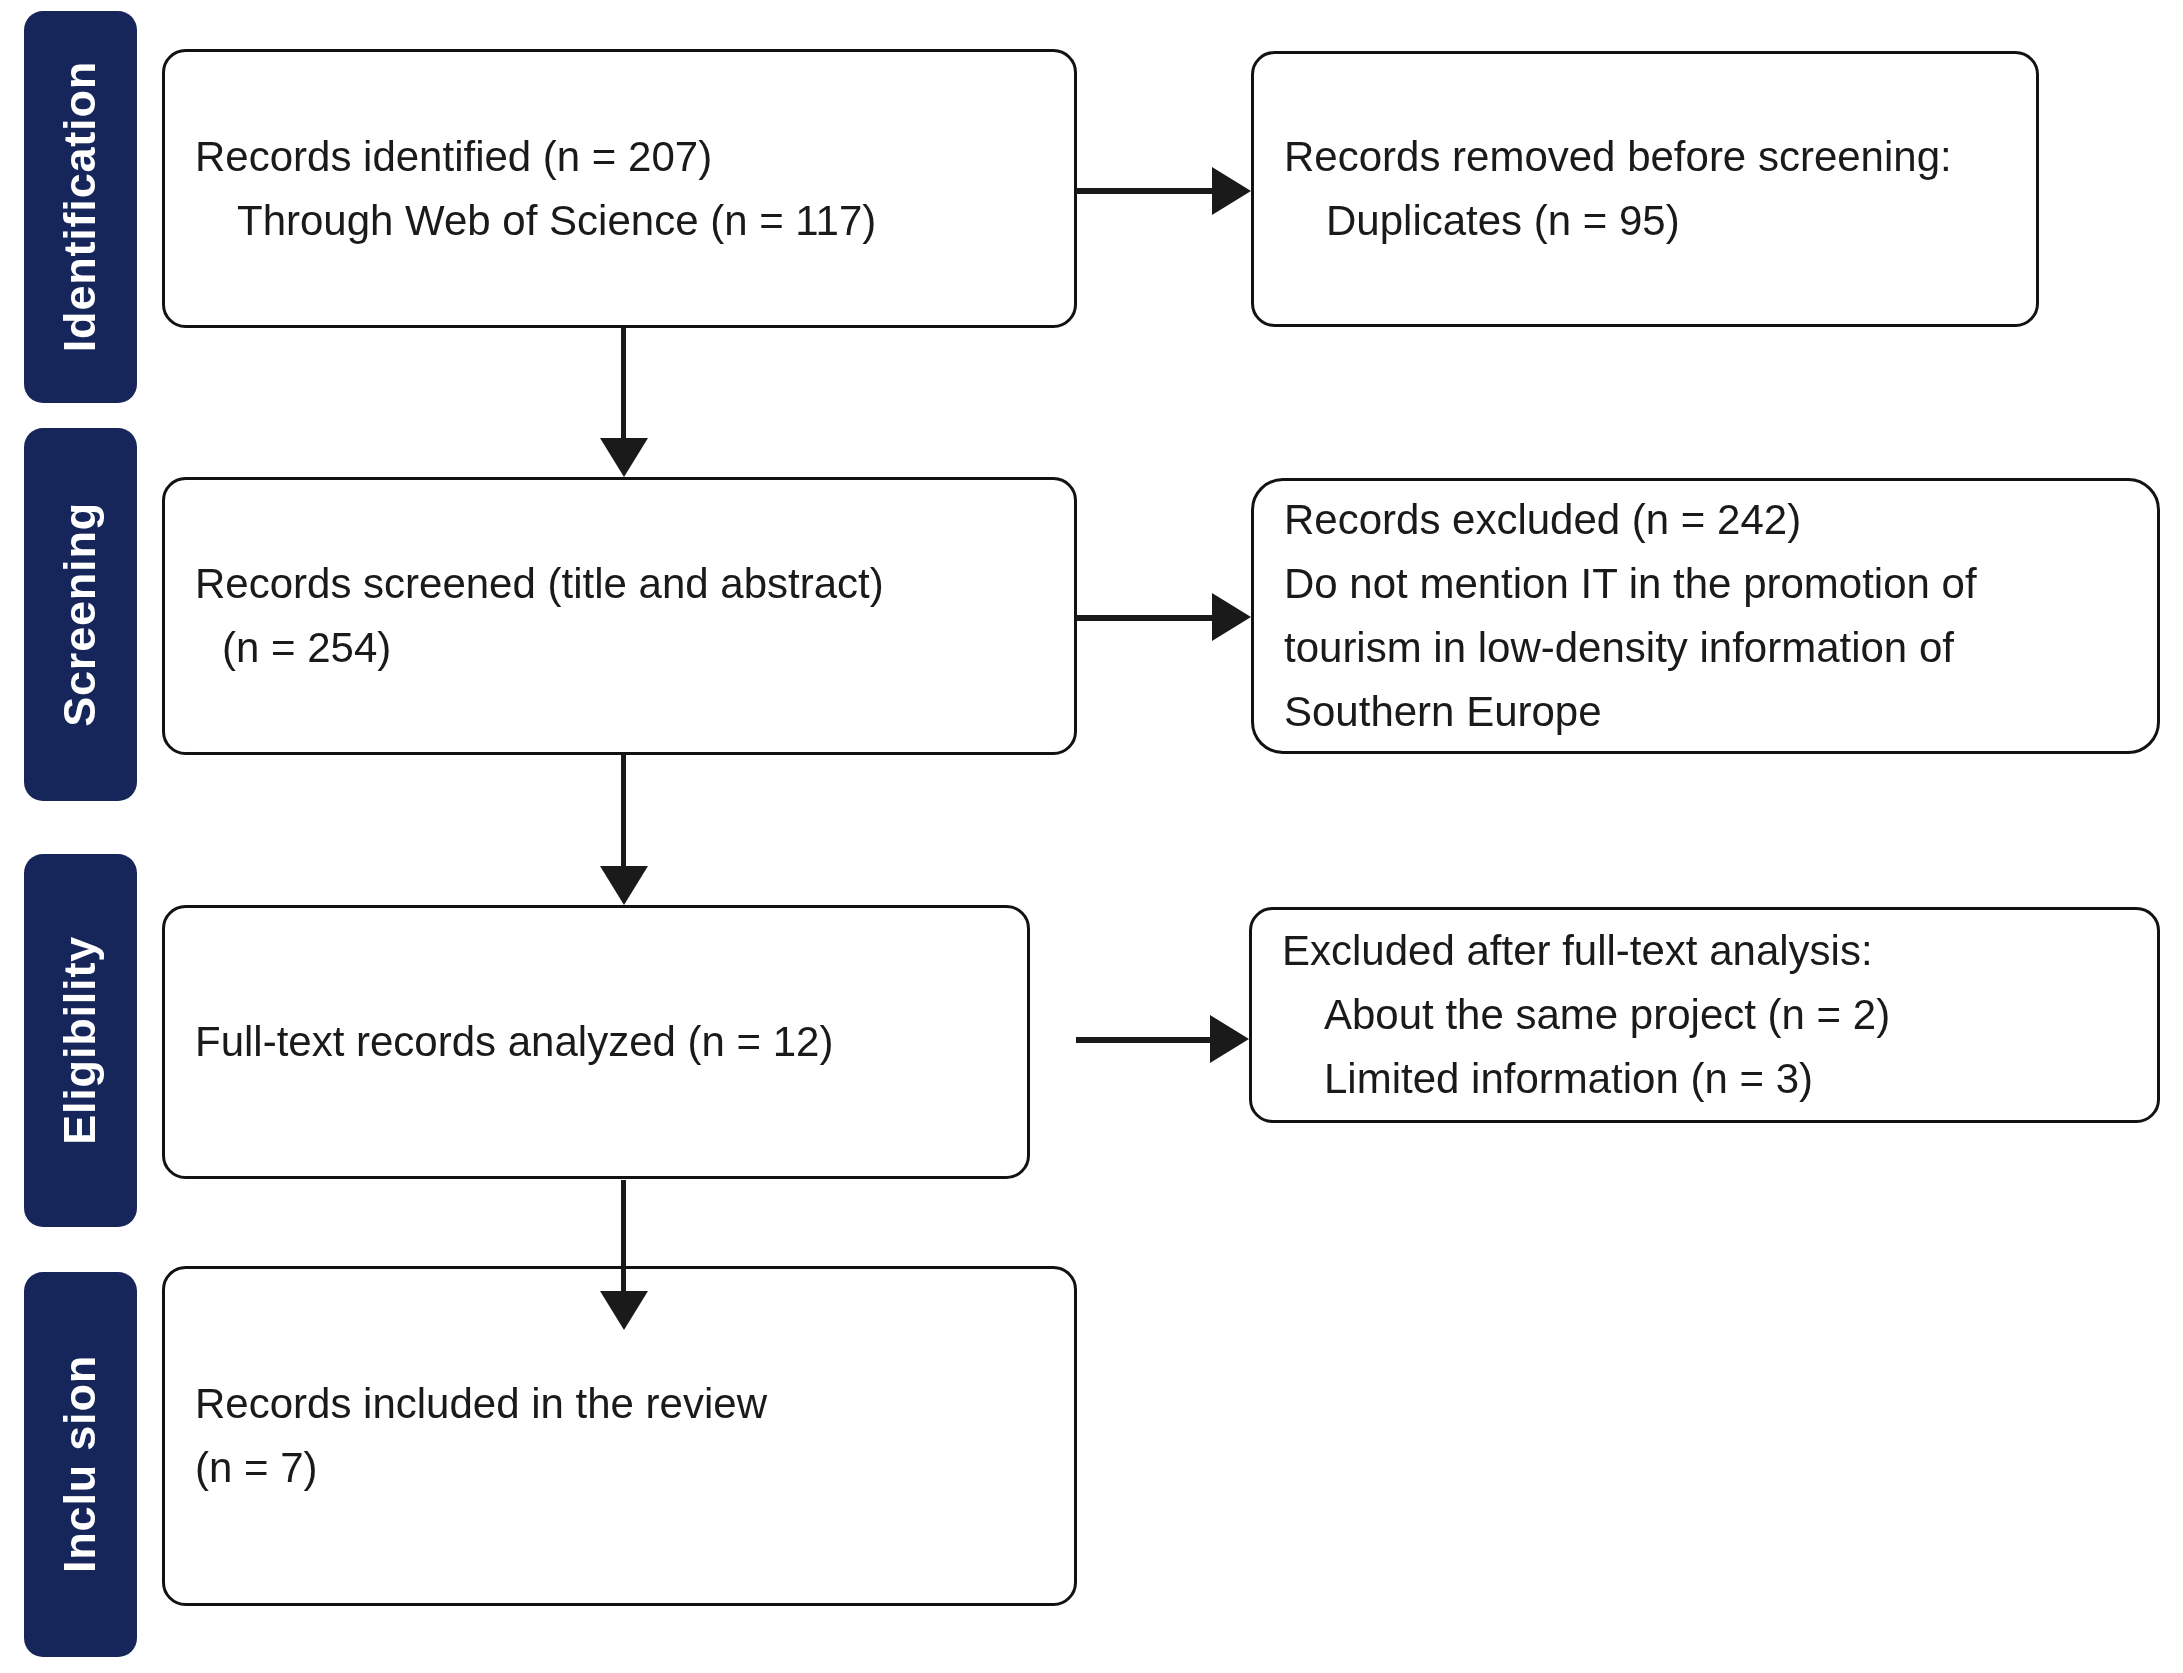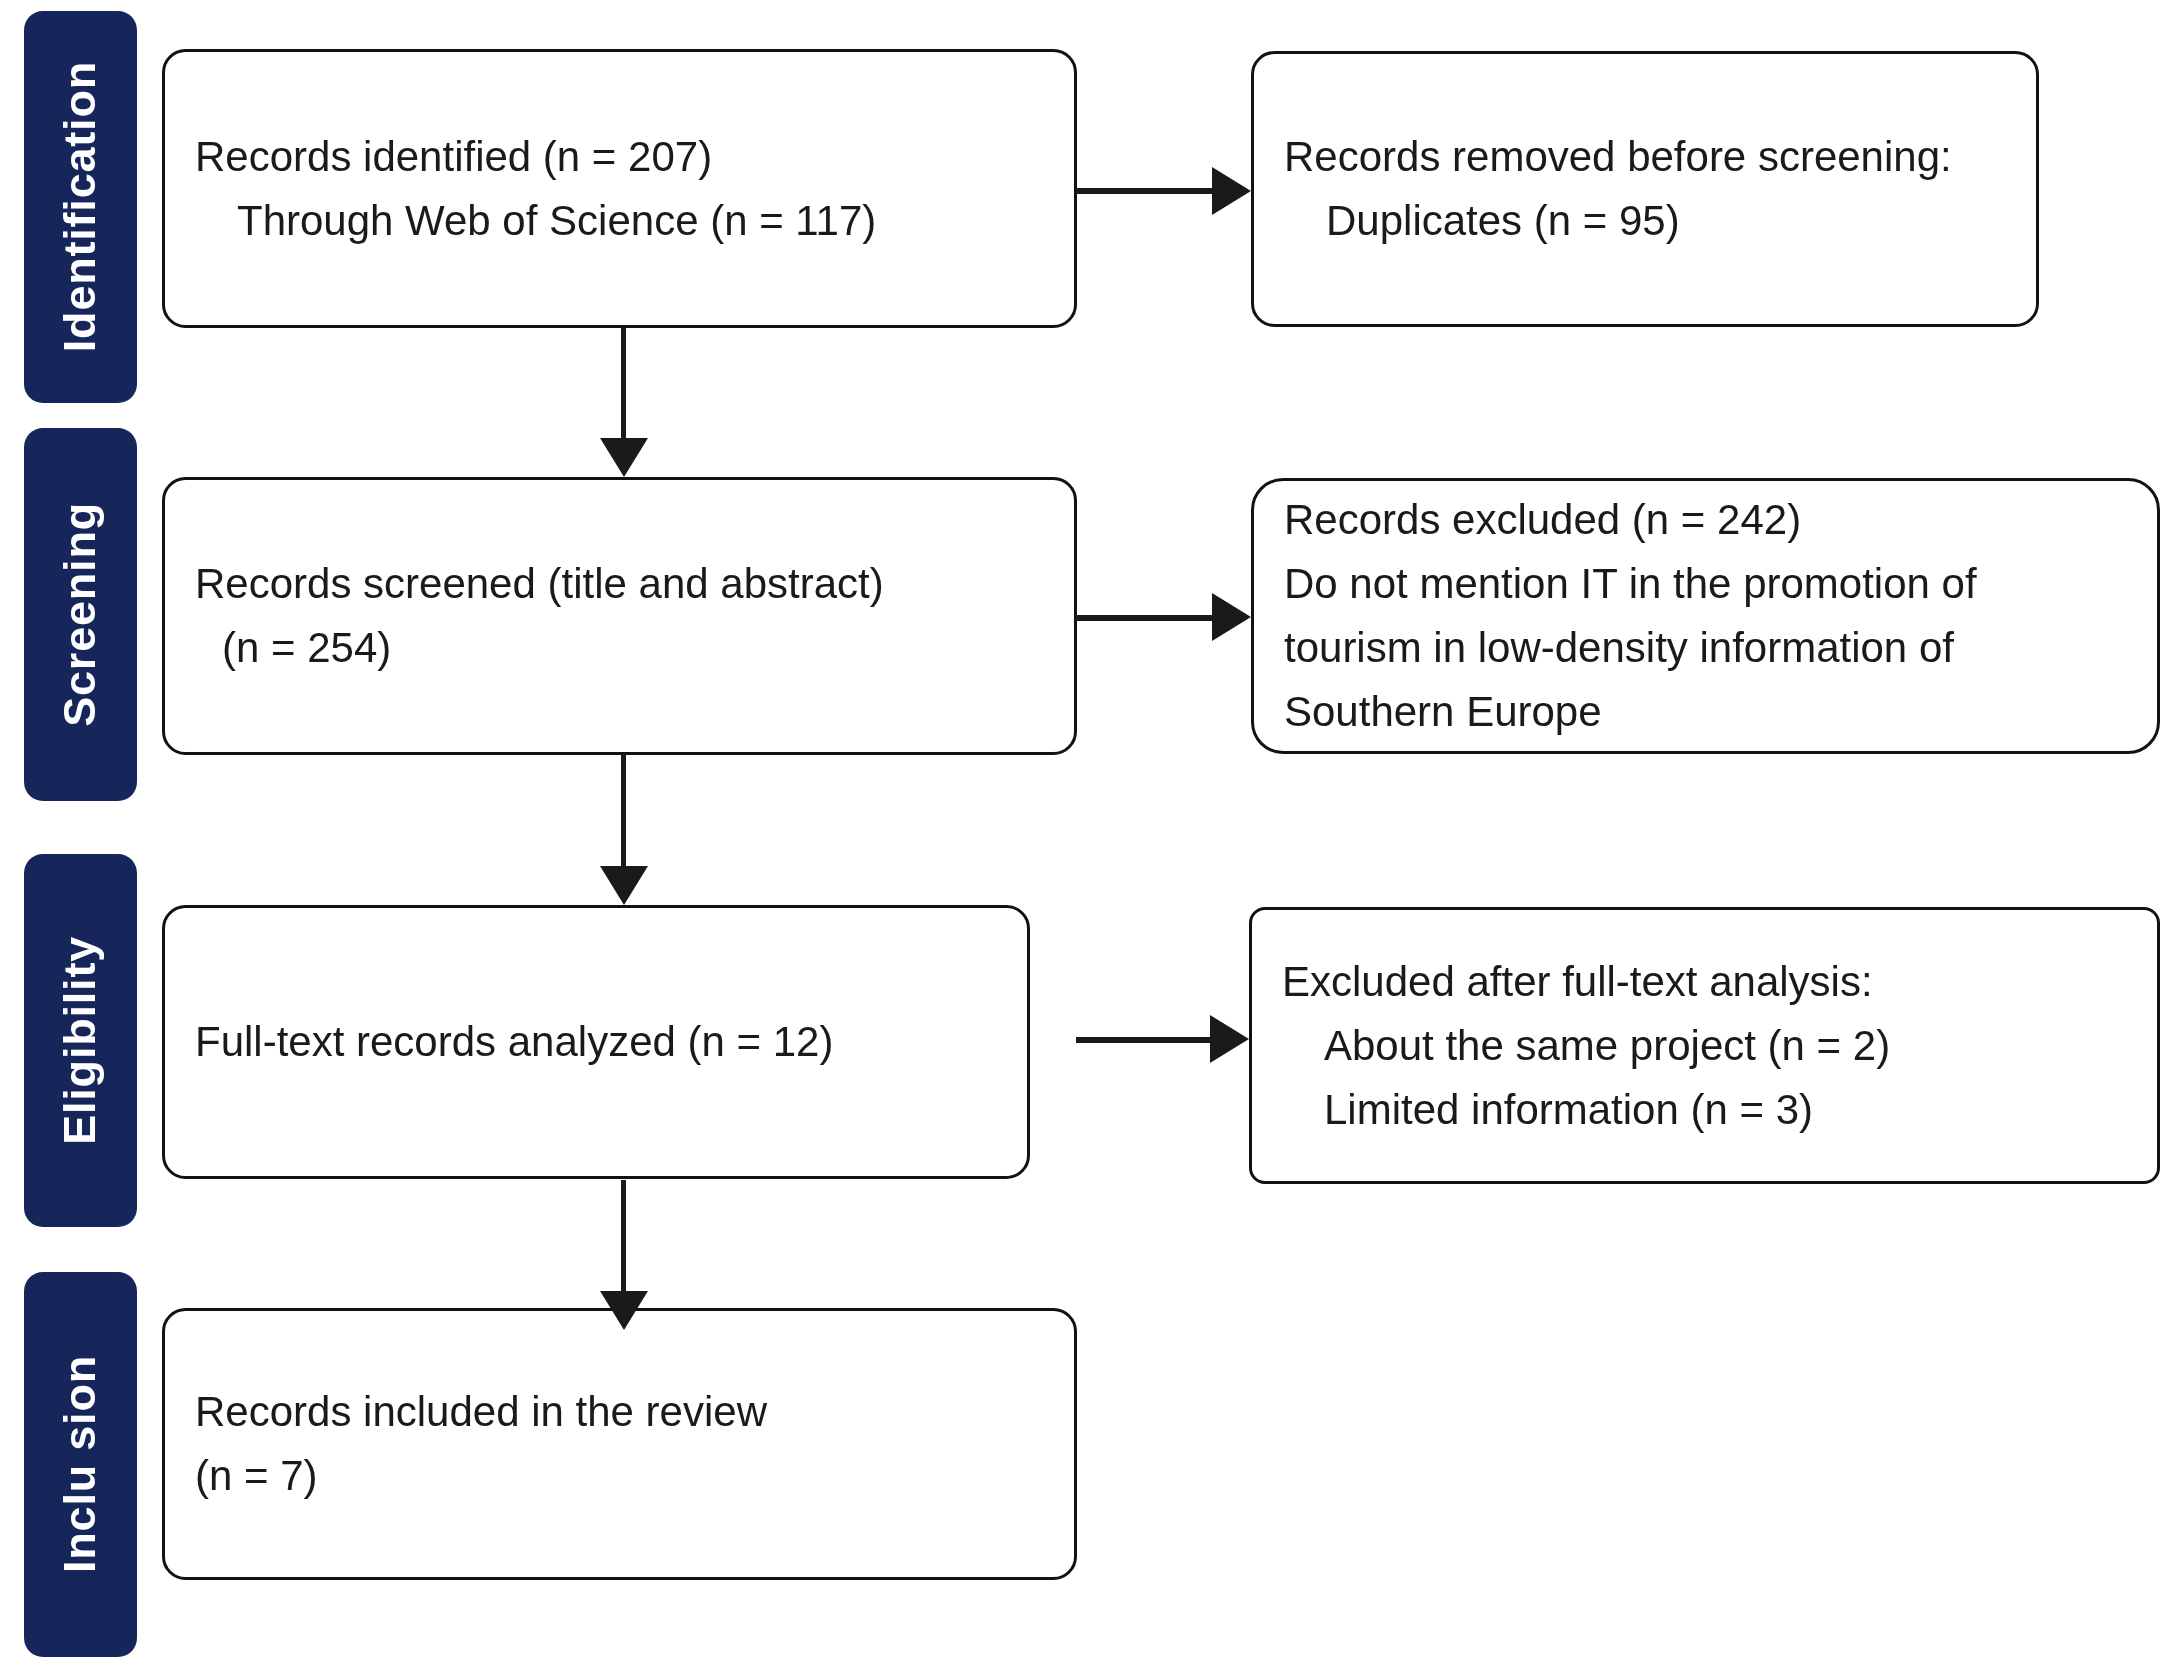--- a/index.html
+++ b/index.html
@@ -55,22 +55,22 @@
   .line { white-space: pre; }
   .ind0 { margin-left: 0; }
   .ind1 { margin-left: 27px; }
   .ind2 { margin-left: 42px; }
 
   #box-identified { left: 162px;  top: 49px;   width: 915px; height: 279px; }
   #box-removed    { left: 1251px; top: 51px;   width: 788px; height: 276px; }
   #box-screened   { left: 162px;  top: 477px;  width: 915px; height: 278px; }
   #box-excluded-screening { left: 1251px; top: 478px; width: 909px; height: 276px; border-radius: 32px; }
   #box-fulltext   { left: 162px;  top: 905px; width: 868px; height: 274px; }
-  #box-excluded-fulltext  { left: 1249px; top: 907px; width: 911px; height: 277px; border-radius: 16px; }
-  #box-included   { left: 162px;  top: 1308px; width: 915px; height: 272px; }
+  #box-excluded-fulltext  { left: 1249px; top: 907px; width: 911px; height: 216px; }
+  #box-included   { left: 162px;  top: 1266px; width: 915px; height: 340px; }
 
   
   .vline, .hline { position: absolute; background: #1a1a1a; }
   .vline { width: 4.7px; }
   .hline { height: 5.5px; }
   .head-down {
     position: absolute; width: 0; height: 0;
     border-left: 24px solid transparent;
     border-right: 24px solid transparent;
     border-top: 39px solid #1a1a1a;

